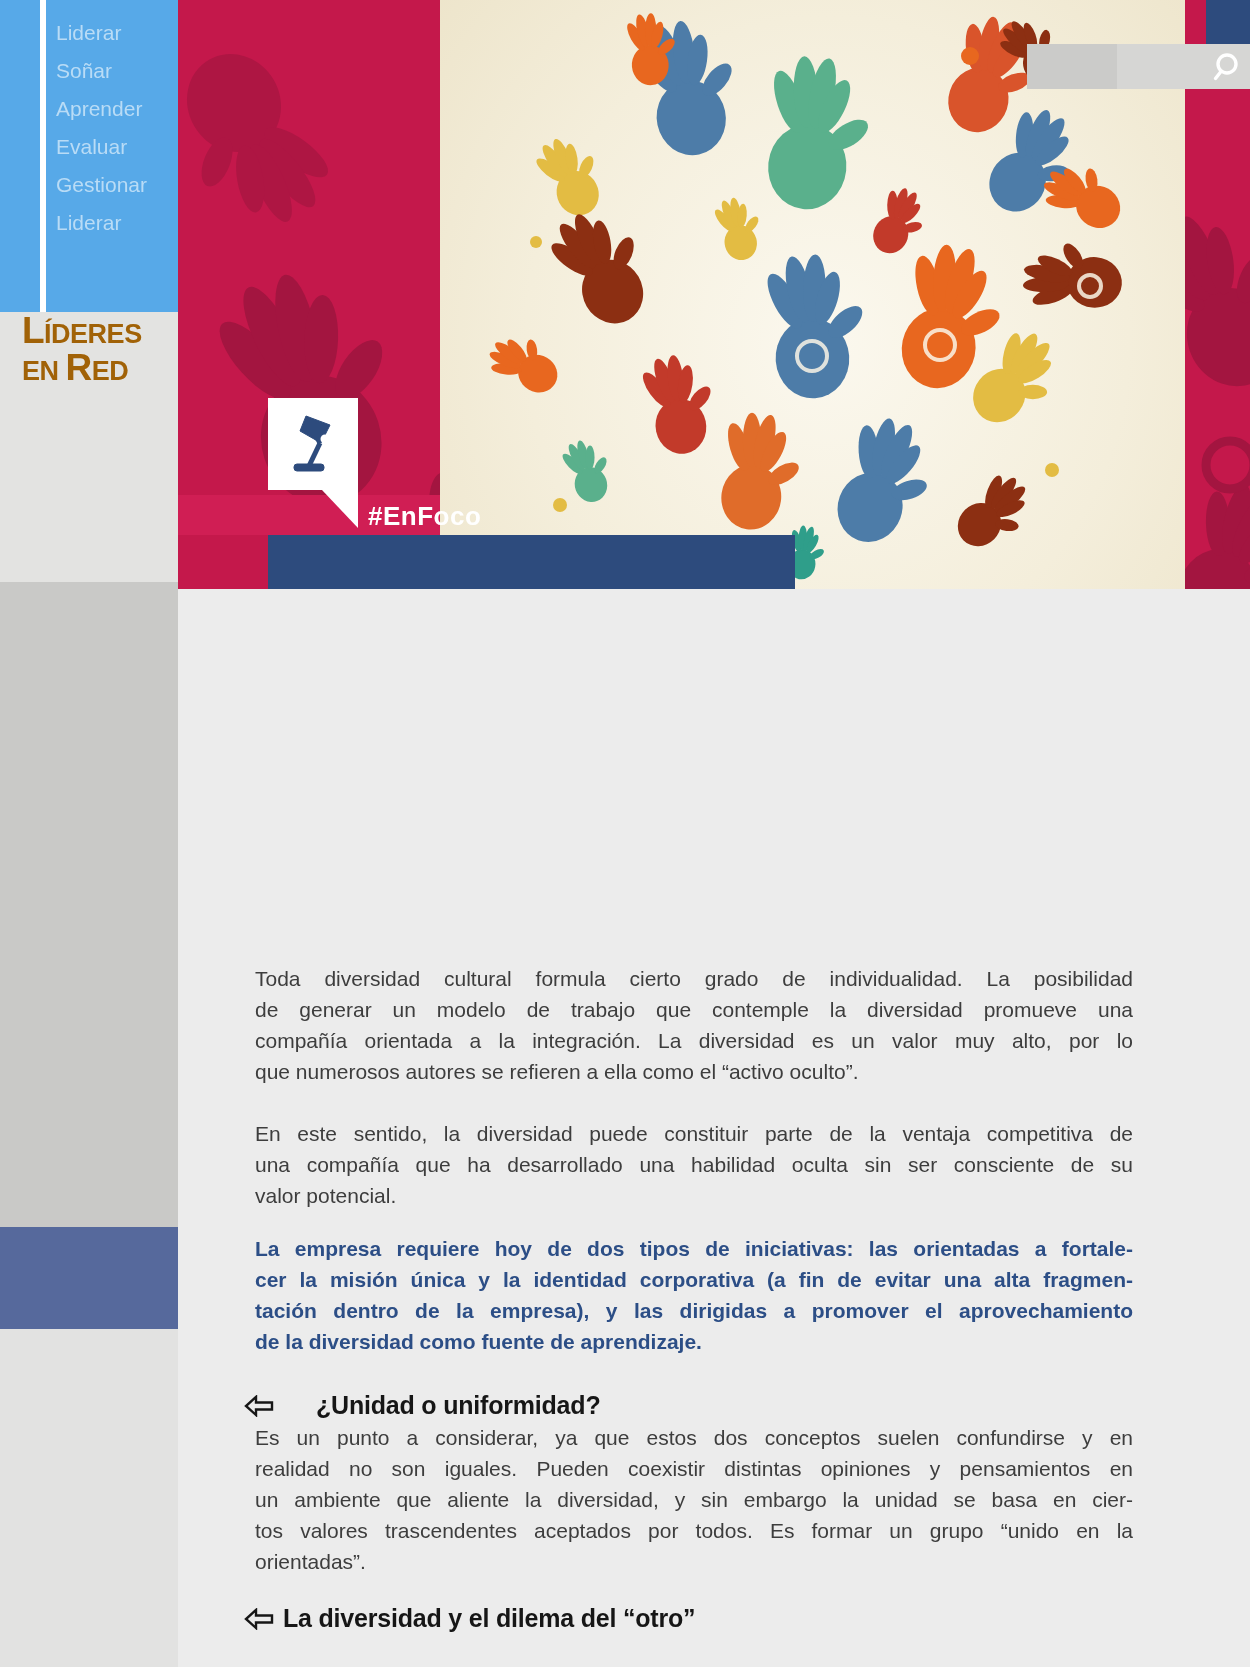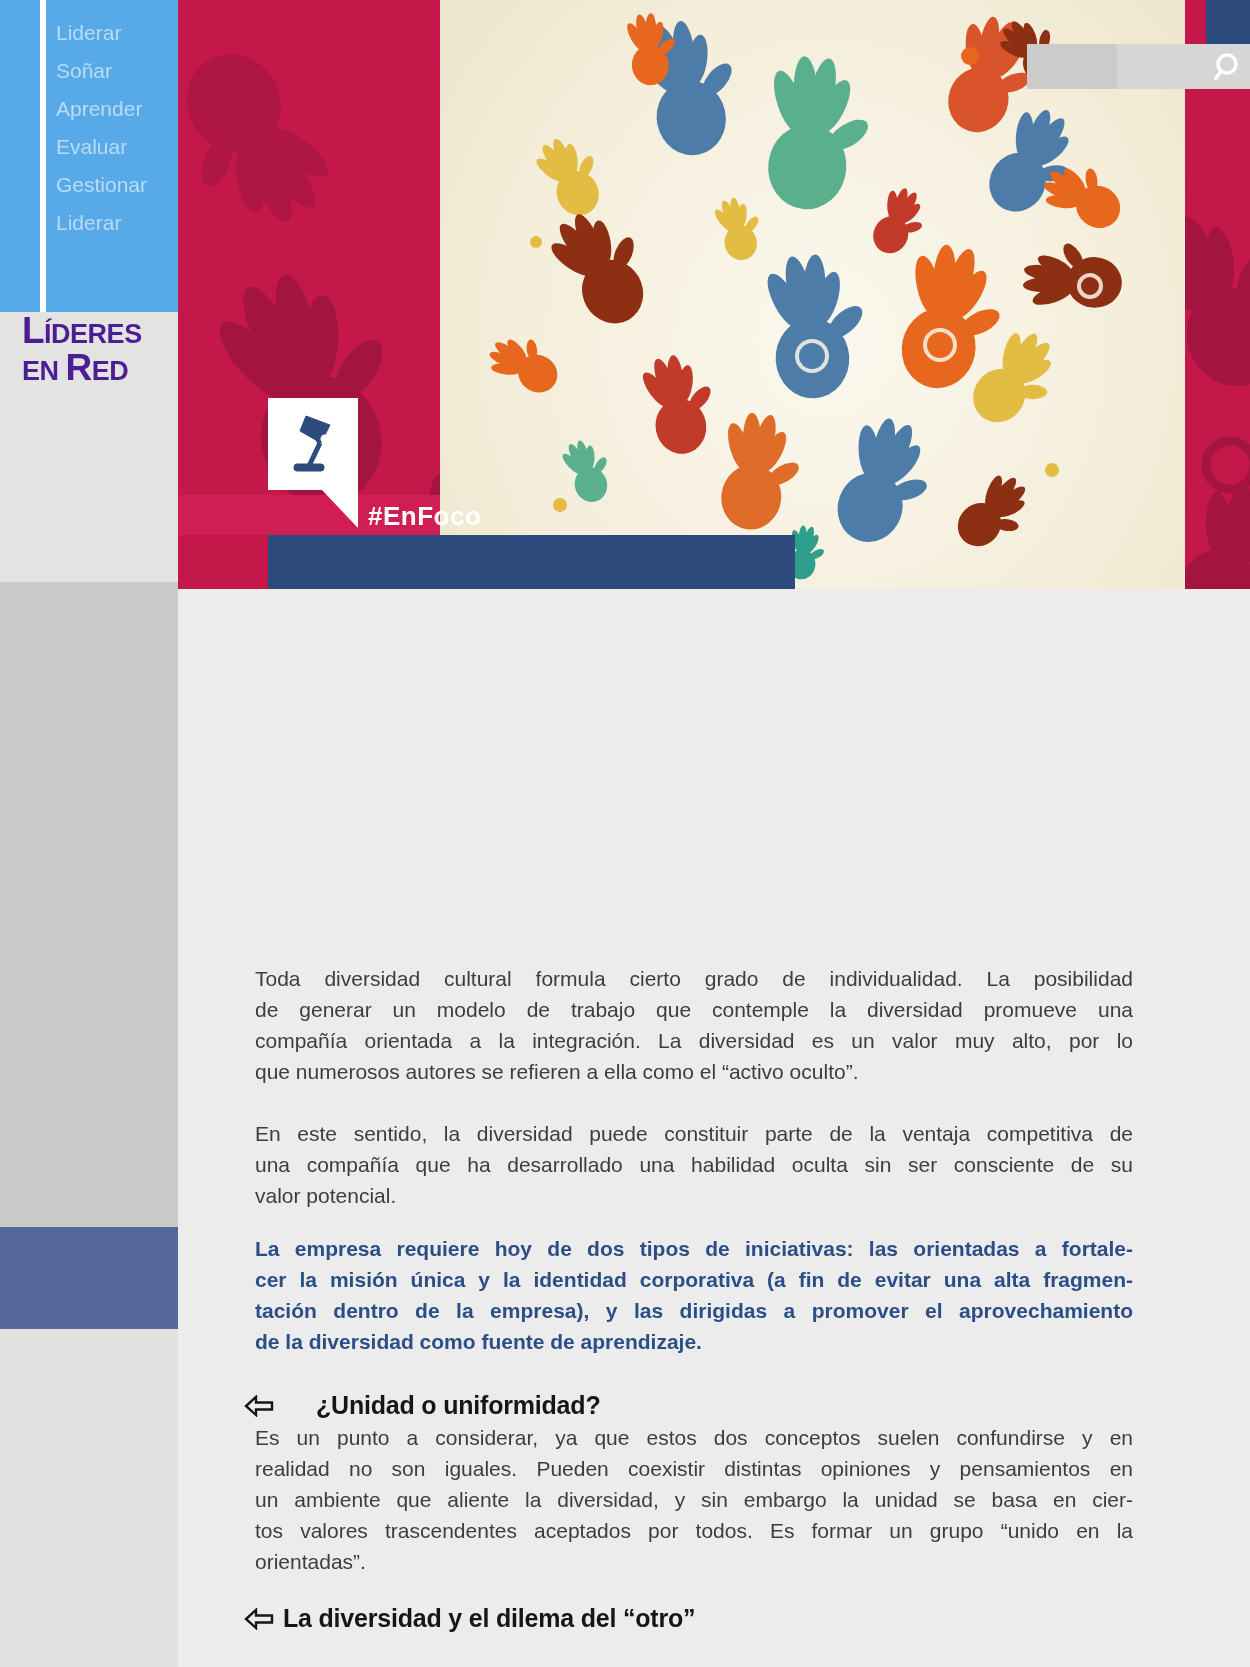--- a/index.html
+++ b/index.html
@@ -10,21 +10,21 @@
   }
   
   .rail { position:absolute; left:0; top:0; width:178px; height:1667px; }
   .rail-blue { position:absolute; left:0; top:0; width:178px; height:312px; background:#57a9e8; }
   .rail-divider { position:absolute; left:40px; top:0; width:6px; height:312px; background:#ffffff; }
   .rail-menu { position:absolute; left:56px; top:22px; }
   .rail-menu .mi { font-size:21px; color:#b9dcf6; line-height:21px; margin-bottom:17px; cursor:pointer; }
   .rail-gray1 { position:absolute; left:0; top:312px; width:178px; height:270px; background:#e3e3e1; }
   .rail-gray2 { position:absolute; left:0; top:582px; width:178px; height:645px; background:#c9c9c7; }
   .rail-gray3 { position:absolute; left:0; top:1329px; width:178px; height:338px; background:#e2e2e1; }
-  .logo { position:absolute; left:22px; top:316px; color:#4c1d95; font-weight:800; letter-spacing:-0.5px; line-height:30px; }
+  .logo { position:absolute; left:22px; top:316px; color:#a16207; font-weight:800; letter-spacing:-0.5px; line-height:30px; }
   .logo .big { font-size:37px; }
   .logo .sm  { font-size:27px; }
   .slate-block { position:absolute; left:0; top:1227px; width:224px; height:102px; background:#56699c; }
   
   .hero { position:absolute; left:178px; top:0; width:1072px; height:589px; background:#c4184b; overflow:hidden; }
   .hero svg.sil { position:absolute; left:0; top:0; }
   .enfoco-band { position:absolute; left:0; top:495px; width:400px; height:40px; background:#d01e54; }
   .cream-panel { position:absolute; left:262px; top:0; width:745px; height:758px;
     background:radial-gradient(ellipse at 52% 45%, #fbf8ee 0%, #f4eedb 55%, #ece3c8 100%); }
   .gray-bar { position:absolute; left:849px; top:44px; width:223px; height:45px; display:flex; }

